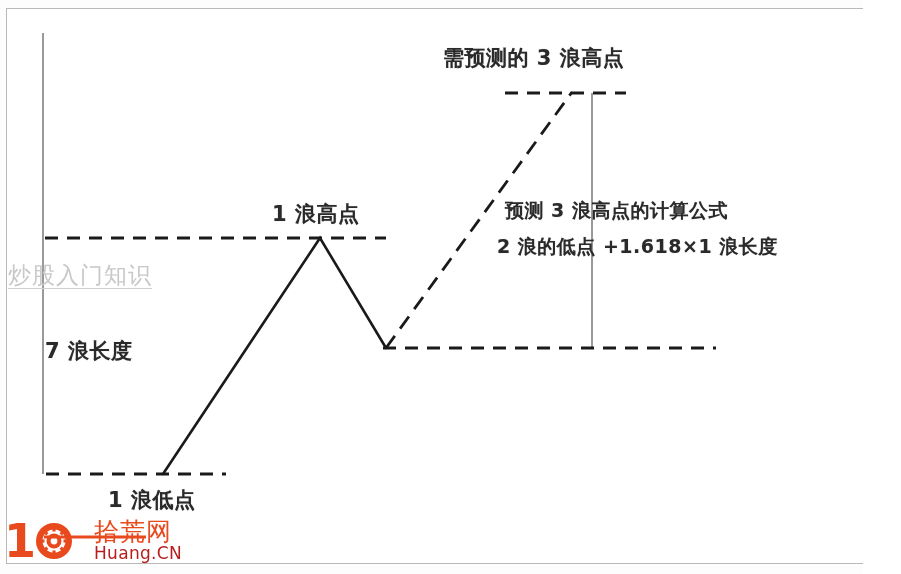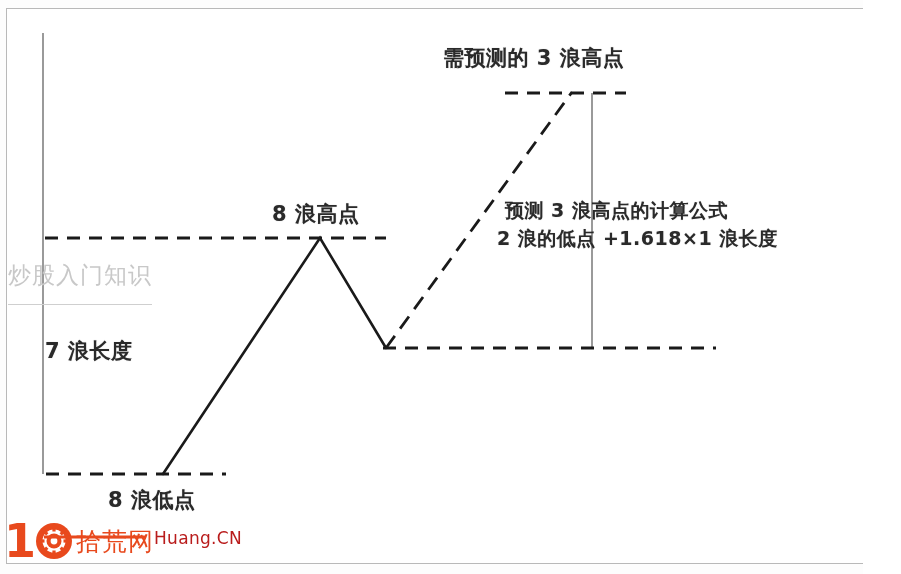--- a/index.html
+++ b/index.html
@@ -64,21 +64,21 @@
     color: #c9c9c9;
     user-select: none;
   }
   #watermark .wm-cn {
     font-size: 23px;
     line-height: 26px;
     letter-spacing: 1px;
     color: #c8c8c8;
     border-bottom: 1px solid #cfcfcf;
     display: inline-block;
-    padding-bottom: 16px;
+    padding-bottom: 0;
     text-align: right;
   }
   #watermark .wm-url {
     font-size: 19px;
     line-height: 24px;
     letter-spacing: 0.5px;
     color: #c3c3c3;
     display: block;
   }
   
@@ -97,23 +97,23 @@
     line-height: 46px;
     font-family: "DejaVu Sans", "Liberation Sans", sans-serif;
   }
   #logo .gear {
     position: relative;
     width: 40px;
     height: 40px;
     margin-left: -2px;
   }
   #logo .logo-text {
-    margin-left: 2px;
+    margin-left: 20px;
     display: flex;
-    flex-direction: row;
+    flex-direction: column;
     justify-content: center;
   }
   #logo .logo-cn {
     font-size: 25px;
     line-height: 25px;
     color: #e8491d;
     letter-spacing: 1px;
     font-weight: 500;
     position: relative;
   }
@@ -149,30 +149,30 @@
       <line x1="46" y1="474" x2="226" y2="474" stroke="#1a1a1a" stroke-width="3" stroke-dasharray="13 9"></line>
     </g>
 
     <polyline points="163,474 320,238 386,348" fill="none" stroke="#1a1a1a" stroke-width="2.6" stroke-linejoin="miter" stroke-linecap="round"></polyline>
 
     <line x1="386" y1="348" x2="572" y2="92" stroke="#1a1a1a" stroke-width="2.8" stroke-dasharray="15 9" stroke-linecap="butt"></line>
   </svg>
 
   <div class="lbl lbl-cn" style="left:443px; top:44px;">需预测的 3 浪高点</div>
 
-  <div class="lbl lbl-cn" style="left:272px; top:200px;">8 浪高点</div>
+  <div class="lbl lbl-cn" style="left:272px; top:200px;">1 浪高点</div>
 
   <div class="lbl lbl-cn" style="left:45px; top:337px;">7 浪长度</div>
 
 
-  <div class="lbl lbl-cn" style="left:108px; top:486px;">8 浪低点</div>
+  <div class="lbl lbl-cn" style="left:108px; top:486px;">1 浪低点</div>
 
   <div class="lbl lbl-formula" style="left:505px; top:196px;">预测 3 浪高点的计算公式</div>
 
-  <div class="lbl lbl-formula" style="left:497px; top:224px;">2 浪的低点 +1.618×1 浪长度</div>
+  <div class="lbl lbl-formula" style="left:497px; top:232px;">2 浪的低点 +1.618×1 浪长度</div>
 
   <div id="watermark">
     <span class="wm-cn">炒股入门知识</span>
   </div>
 
   <div id="logo">
     <span class="digit-one">1</span>
     <span class="gear">
       <svg width="40" height="40" viewBox="0 0 40 40">
         <g fill="#e8491d">

